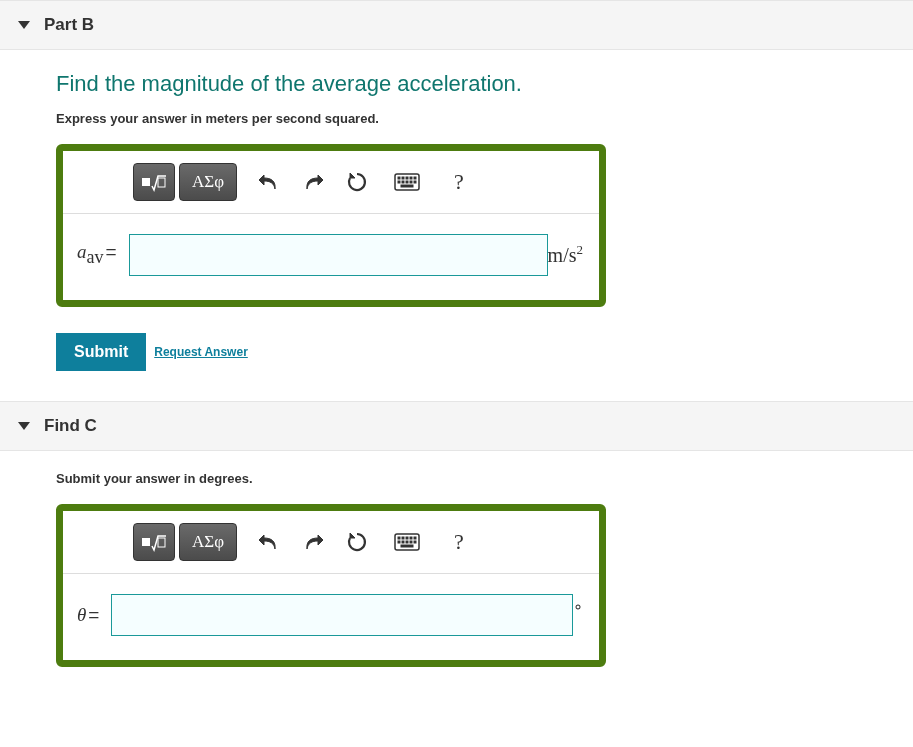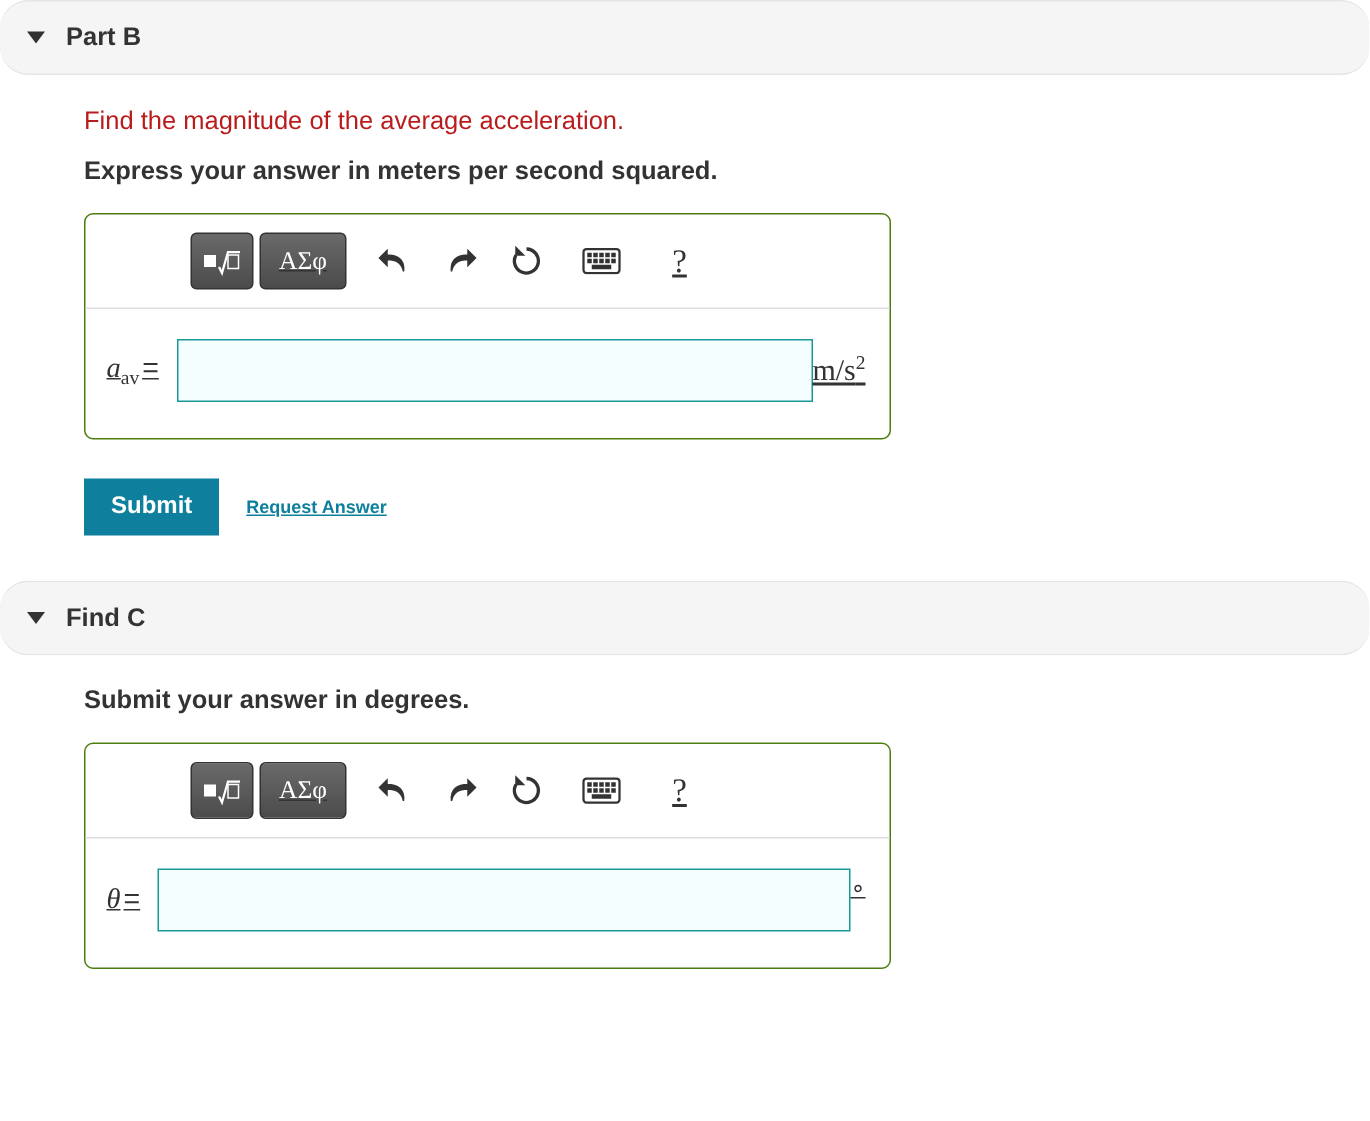--- a/index.html
+++ b/index.html
@@ -12,54 +12,52 @@
     width: 913px;
   }
   .part-header {
     background: #f5f5f5;
     border-top: 1px solid #e5e5e5;
     border-bottom: 1px solid #e5e5e5;
     padding: 14px 18px 14px 18px;
     display: flex;
     align-items: center;
     gap: 14px;
-    border-radius: 19px;
   }
   .part-header .triangle {
     width: 0;
     height: 0;
     border-left: 6px solid transparent;
     border-right: 6px solid transparent;
     border-top: 8px solid #333;
   }
   .part-header .title {
     font-weight: bold;
     font-size: 17px;
     color: #333;
   }
   .part-body {
     padding: 20px 30px 30px 56px;
   }
   .prompt {
-    font-size: 17px;
-    color: #b91c1c;
+    font-size: 22px;
+    color: #0f766e;
     margin-bottom: 12px;
     line-height: 1.3;
   }
   .instr {
     font-weight: bold;
-    font-size: 17px;
+    font-size: 13px;
     margin-bottom: 18px;
   }
   .answer-panel {
-    border: 1px solid #4d7c0f;
+    border: 7px solid #4d7c0f;
     border-radius: 6px;
     width: 536px;
     padding: 0;
-    text-decoration: underline;
   }
   .toolbar-wrap {
     border-bottom: 1px solid #ddd;
     padding: 12px 0 12px 70px;
     display: flex;
     align-items: center;
   }
   .tool-group {
     display: flex;
     gap: 4px;
@@ -100,42 +98,42 @@
     padding: 20px 16px 24px 14px;
   }
   .var-label {
     font-family: 'Times New Roman', serif;
     font-size: 19px;
     font-style: italic;
     color: #333;
     margin-right: 6px;
     white-space: nowrap;
   }
-  .var-label sub { font-size: 13px; font-style: normal;}
+  .var-label sub { font-size: 18px; font-style: normal;}
   .eq { font-family: Arial; font-style: normal; margin: 0 6px 0 2px;}
   .answer-input {
     flex: 1;
     height: 40px;
     border: 1px solid #1a9999;
     background: #f5feff;
     padding: 0 8px;
     font-size: 16px;
     outline: none;
   }
   .unit {
     font-family: 'Times New Roman', serif;
     font-size: 20px;
     white-space: nowrap;
   }
   .unit sup { font-size: 13px; }
   .actions {
     margin-top: 26px;
     display: flex;
     align-items: center;
-    gap: 18px;
+    gap: 8px;
   }
   .submit-btn {
     background: #0e7f9c;
     color: #fff;
     border: none;
     padding: 10px 18px;
     font-size: 16px;
     font-weight: bold;
     cursor: pointer;
   }

